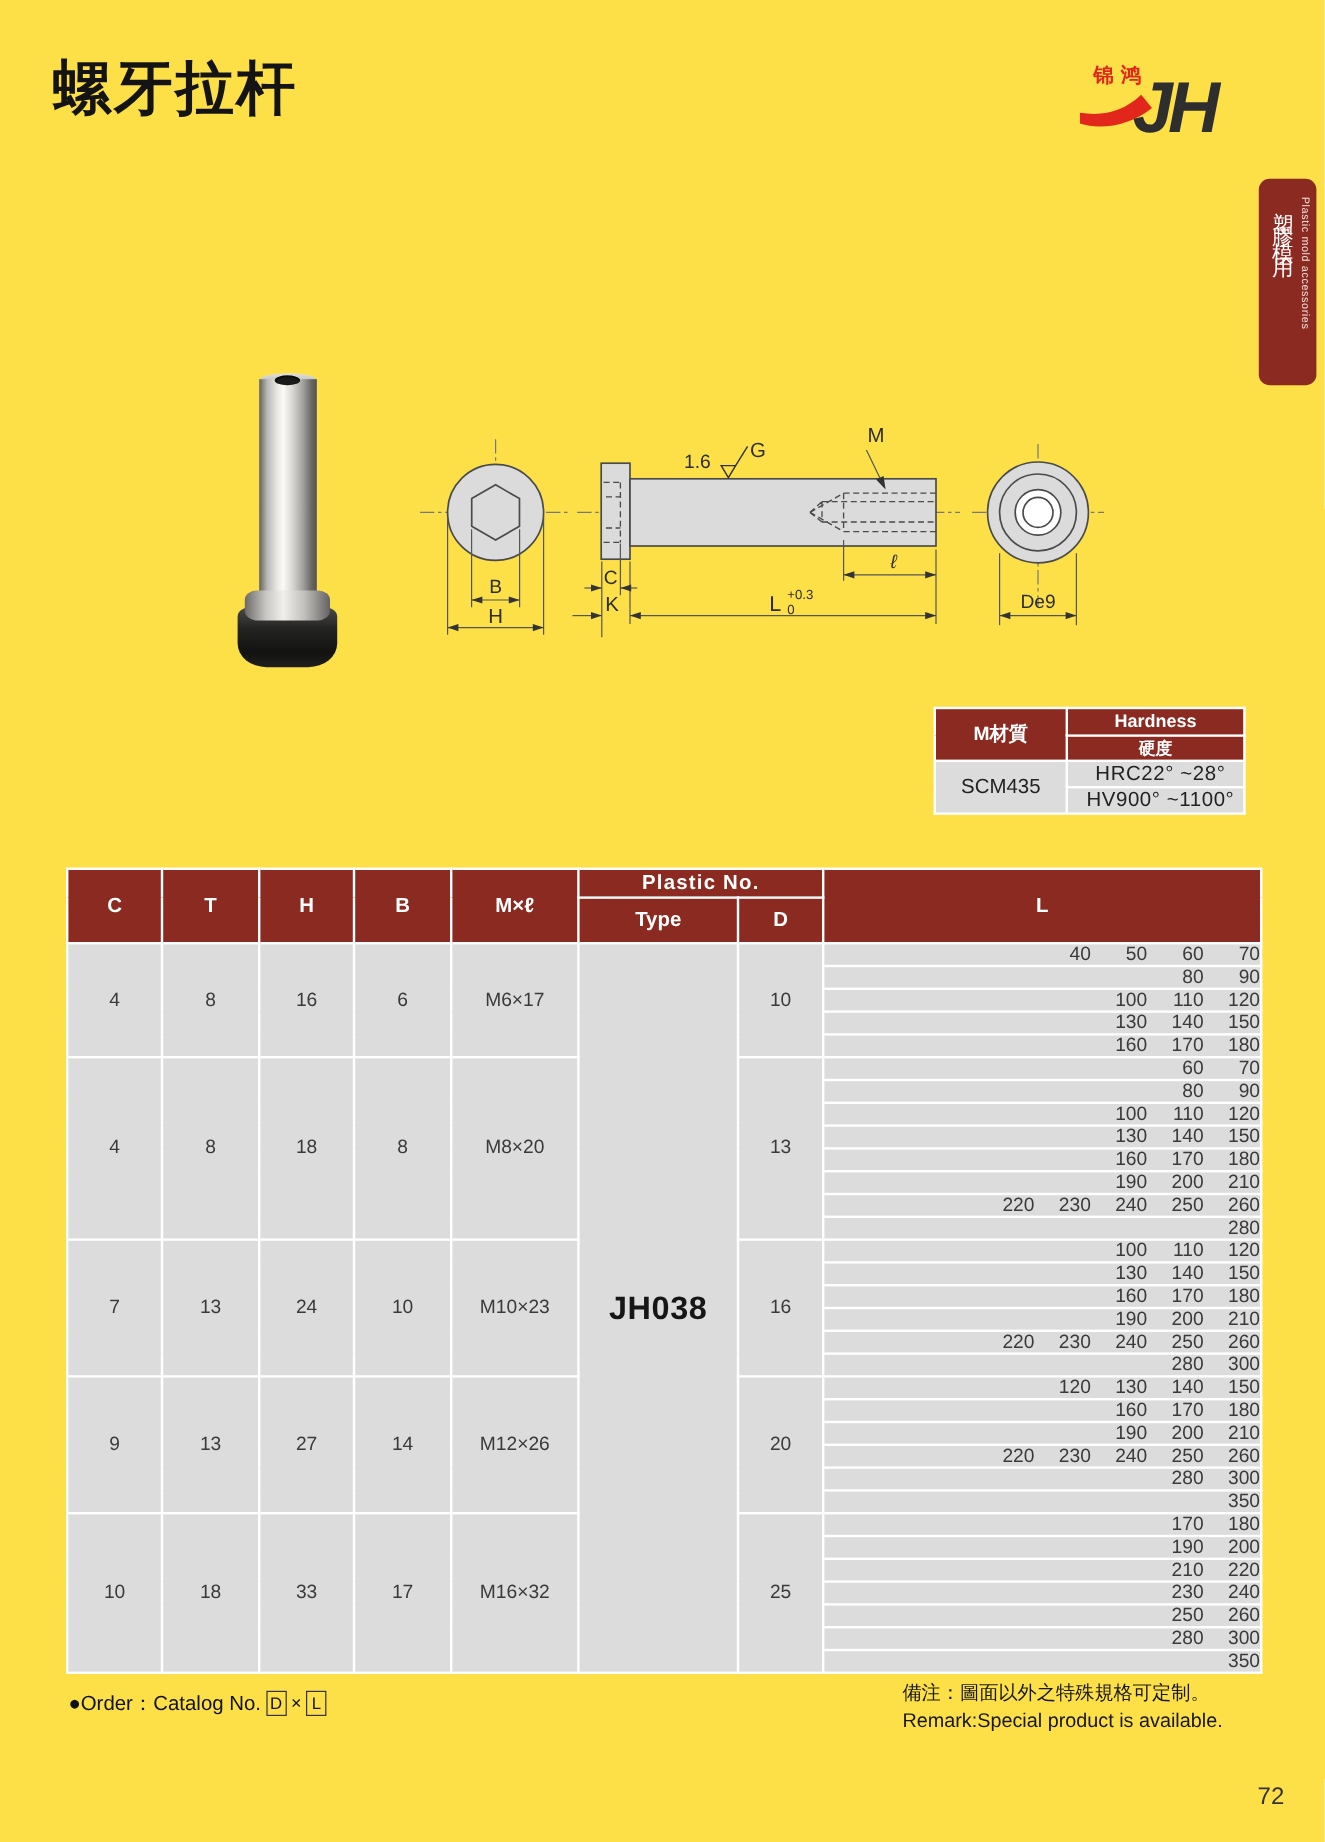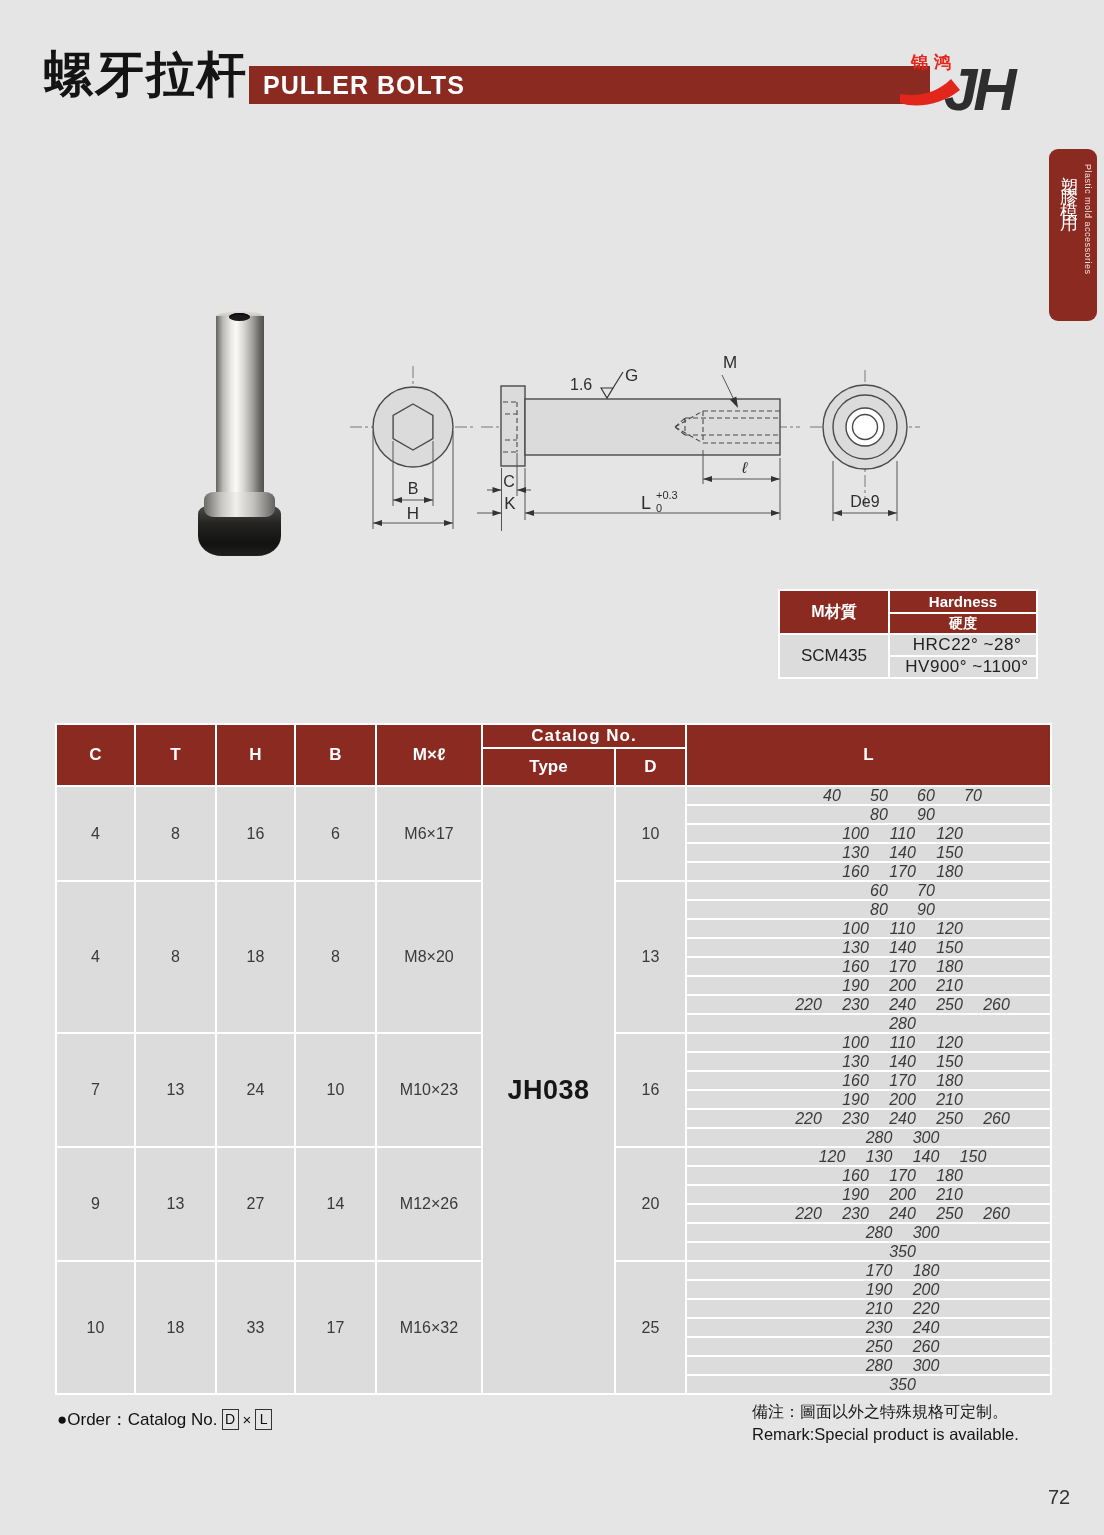--- a/index.html
+++ b/index.html
@@ -5,21 +5,21 @@
   :root{
     --maroon:#8B2A21;
     --red:#E2261C;
     --cellgray:#DCDCDC;
     --drawfill:#DBDBDB;
     --ink:#1a1a1a;
   }
   *{margin:0;padding:0;box-sizing:border-box;}
   html,body{background:#fff;}
   body{font-family:"Liberation Sans","DejaVu Sans",sans-serif;}
-  .page{position:relative;width:1104px;height:1535px;background:#e5e5e5;overflow:hidden;}
+  .page{position:relative;width:1104px;height:1535px;background:#fde047;overflow:hidden;}
 
   
   .title-cn{position:absolute;left:44px;top:48px;font-size:49px;font-weight:900;color:#141414;letter-spacing:2px;line-height:1.1;}
   .banner{position:absolute;left:249px;top:66px;width:681px;height:38px;background:var(--maroon);}
   .banner-label{display:block;padding-left:14px;line-height:39px;font-size:25px;font-weight:bold;color:#fff;letter-spacing:1px;}
   .logo{position:absolute;left:898px;top:44px;width:138px;height:86px;}
   .logo-cn{position:absolute;left:13px;top:7px;font-size:17px;font-weight:bold;color:var(--red);letter-spacing:6px;}
   .logo-svg{position:absolute;left:0;top:0;}
 
   
@@ -49,44 +49,41 @@
   .hard-val{text-align:left;padding-left:8px;height:20px;letter-spacing:0.5px;}
   .hard-mat{font-size:17px;}
 
   
   .main-table{position:absolute;left:55px;top:723px;width:995px;border-collapse:collapse;table-layout:fixed;}
   .main-table th{background:var(--maroon);color:#fff;border:2px solid #fff;font-size:17px;font-weight:bold;text-align:center;}
   .main-table thead tr:first-child th{height:24px;}
   .main-table thead tr:last-child th{height:38px;}
   .main-table th.cat{letter-spacing:1px;}
   .main-table td{background:var(--cellgray);border:2px solid #fff;font-size:16px;color:#3a3a3a;text-align:center;padding:0;vertical-align:middle;}
-  .main-table td.col-l{height:17.3px;line-height:17px;text-align:center;padding-left:68px;white-space:nowrap;font-style:italic;}
+  .main-table td.col-l{height:17.3px;line-height:17px;text-align:right;padding-left:68px;white-space:nowrap;}
   .lnum{display:inline-block;width:47px;}
   .main-table td.col-type{font-size:27px;font-weight:bold;color:#161616;letter-spacing:0.5px;}
 
   
   .order-line{position:absolute;left:57px;top:1408px;display:flex;align-items:center;font-size:17px;color:#111;}
   .order-box{display:inline-block;border:1.5px solid #333;min-width:17px;height:21px;line-height:19px;text-align:center;font-size:14px;margin:0 4px;padding:0 2px;}
   .order-x{font-size:15px;color:#111;}
   .remark{position:absolute;left:752px;top:1401px;color:#161616;}
   .remark-cn{font-size:16px;line-height:22px;}
   .remark-en{font-size:16.5px;line-height:22px;}
   .page-num{position:absolute;left:1048px;top:1486px;font-size:20px;color:#333;}
 
   svg text{font-family:"Liberation Sans","DejaVu Sans",sans-serif;fill:#2e2e2e;}
 </style>
 </head>
 <body>
 
 <div class="page">
 
   <div class="title-cn">螺牙拉杆</div>
-  <div class="banner">
-    <span class="banner-label">PULLER BOLTS</span>
-  </div>
 
   <div class="logo">
     <svg class="logo-svg" width="138" height="86" viewBox="0 0 138 86">
       <path d="M2 50 C22 53 38 49 53 35 L62 46 C45 60 20 65 2 59 Z" fill="#E2261C"></path>
       <text x="46" y="66" font-size="60" font-weight="900" font-style="italic" fill="#E2261C" letter-spacing="-4">JH</text>
     </svg>
     <div class="logo-cn">锦鸿</div>
   </div>
 
   <div class="side-tab">
@@ -224,21 +221,21 @@
         <col style="width:71px">
         <col style="width:365px">
     </colgroup>
     <thead>
       <tr>
         <th rowspan="2">C</th>
         <th rowspan="2">T</th>
         <th rowspan="2">H</th>
         <th rowspan="2">B</th>
         <th rowspan="2">M×ℓ</th>
-        <th colspan="2" class="cat">Catalog No.</th>
+        <th colspan="2" class="cat">Plastic No.</th>
         <th rowspan="2">L</th>
       </tr>
       <tr>
         <th>Type</th>
         <th>D</th>
       </tr>
     </thead>
     <tbody>
         <tr>
           <td rowspan="5" class="col-c">4</td>

